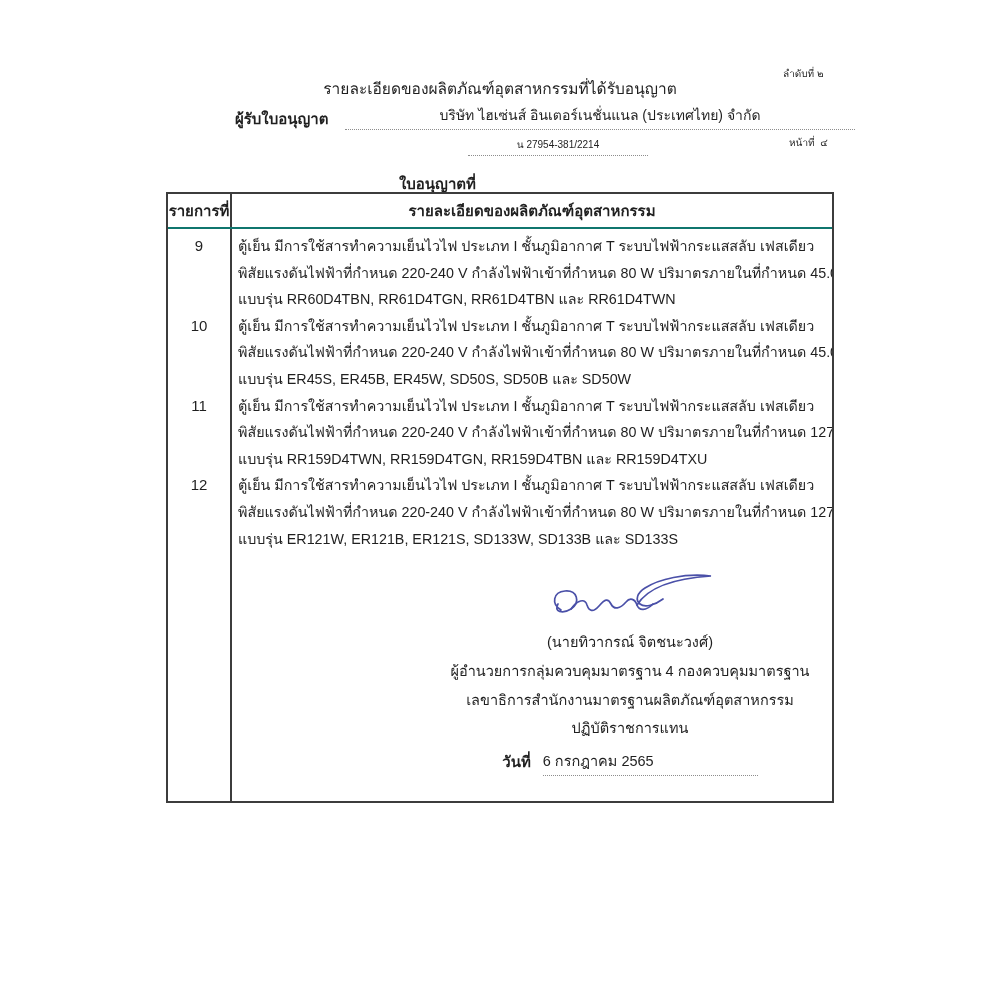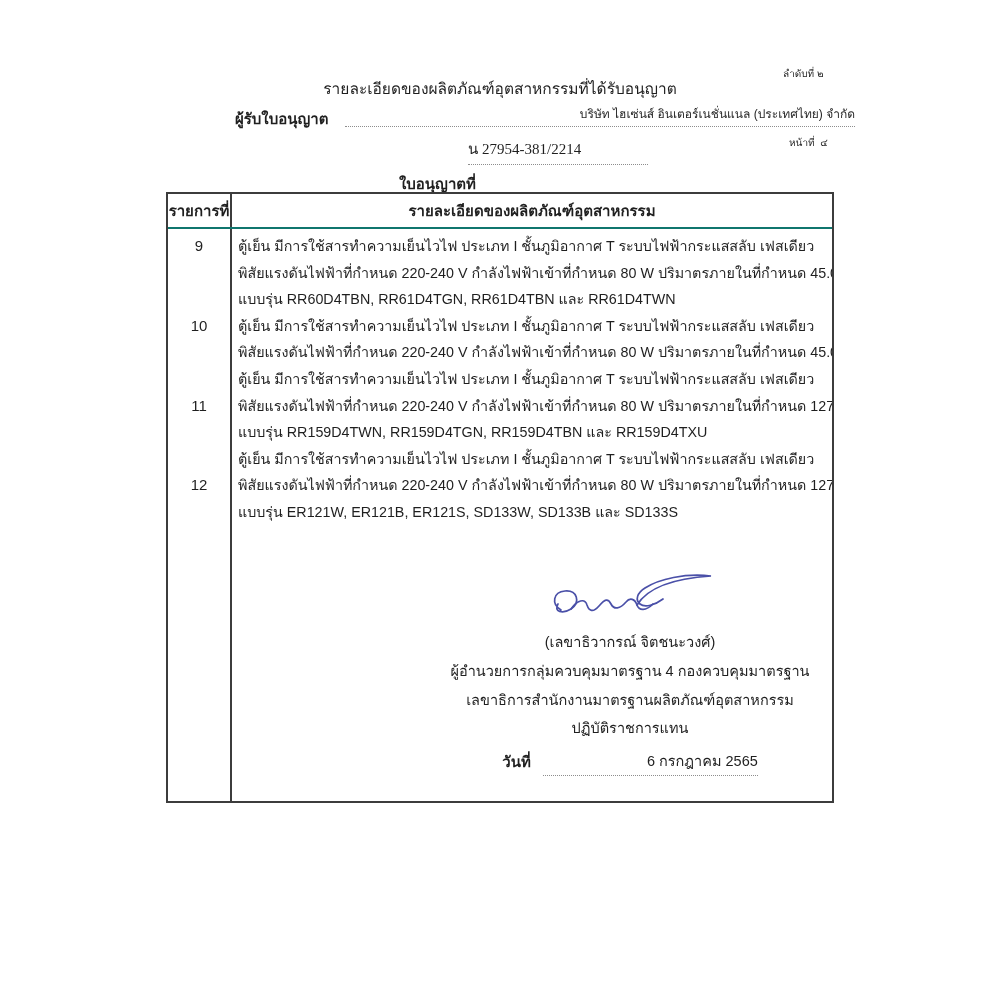--- a/index.html
+++ b/index.html
@@ -27,29 +27,28 @@
   .doc-title {
     position:absolute; left:0; top:76px; width:1000px;
     text-align:center; font-weight:normal; font-size:15.5px;
   }
 
   
   .field-label { font-weight:bold; font-size:15px; }
   .licensee-label { position:absolute; left:235px; top:107px; }
   .licensee-value {
     position:absolute; left:345px; top:104px; width:510px;
-    text-align:right; font-size:12px; padding-bottom:3px;
+    text-align:center; font-size:14px; padding-bottom:3px;
     border-bottom:1.5px dotted #8d8d8d;
   }
   .licenseno-label { position:absolute; left:399px; top:140px;margin-top:32px; }
   .licenseno-value {
     position:absolute; left:468px; top:137px; width:180px;
-    font-size:15px; padding-bottom:3px;
+    text-align:center; font-size:10px; padding-bottom:3px;
     border-bottom:1.5px dotted #8d8d8d;
-    font-family:Liberation Serif, serif;
   }
 
   
   .license-table {
     position:absolute; left:166px; top:192px;
     width:668px; height:611px;
     border:2px solid #3c3c3c;
     display:flex; flex-direction:column;
   }
   .thead {
@@ -84,21 +83,21 @@
   }
   .signature-scribble { display:block; margin:0 auto; color:var(--ink,#4a50a8); }
   .sig-name { margin-top:2px; }
   .sig-line { line-height:28.5px; }
   .sig-line-first { margin-top:4px; }
   .date-row {
     margin-top:6px; display:flex; justify-content:center; align-items:flex-end;
   }
   .date-label { font-weight:bold; font-size:15px; margin-right:12px; padding-bottom:2px; }
   .date-value {
-    width:215px; text-align:right; padding-bottom:3px;
+    width:215px; text-align:left; padding-bottom:3px;
     border-bottom:1.5px dotted #8d8d8d;
   }
 </style>
 </head>
 <body>
 
 <div class="page">
 
   <div class="corner">
     <div>ลำดับที่ ๒</div>
@@ -127,20 +126,21 @@
         </div>
       <div class="col-detail">
           <div class="item-text">
             <div class="item-line">ตู้เย็น มีการใช้สารทำความเย็นไวไฟ ประเภท I ชั้นภูมิอากาศ T ระบบไฟฟ้ากระแสสลับ เฟสเดียว</div>
             <div class="item-line">พิสัยแรงดันไฟฟ้าที่กำหนด 220-240 V กำลังไฟฟ้าเข้าที่กำหนด 80 W ปริมาตรภายในที่กำหนด 45.0 L</div>
             <div class="item-line">แบบรุ่น RR60D4TBN, RR61D4TGN, RR61D4TBN และ RR61D4TWN</div>
           </div>
           <div class="item-text">
             <div class="item-line">ตู้เย็น มีการใช้สารทำความเย็นไวไฟ ประเภท I ชั้นภูมิอากาศ T ระบบไฟฟ้ากระแสสลับ เฟสเดียว</div>
             <div class="item-line">พิสัยแรงดันไฟฟ้าที่กำหนด 220-240 V กำลังไฟฟ้าเข้าที่กำหนด 80 W ปริมาตรภายในที่กำหนด 45.0 L</div>
+            <div class="item-line">แบบรุ่น ER45S, ER45B, ER45W, SD50S, SD50B และ SD50W</div>
           </div>
           <div class="item-text">
             <div class="item-line">ตู้เย็น มีการใช้สารทำความเย็นไวไฟ ประเภท I ชั้นภูมิอากาศ T ระบบไฟฟ้ากระแสสลับ เฟสเดียว</div>
             <div class="item-line">พิสัยแรงดันไฟฟ้าที่กำหนด 220-240 V กำลังไฟฟ้าเข้าที่กำหนด 80 W ปริมาตรภายในที่กำหนด 127.3 L</div>
             <div class="item-line">แบบรุ่น RR159D4TWN, RR159D4TGN, RR159D4TBN และ RR159D4TXU</div>
           </div>
           <div class="item-text">
             <div class="item-line">ตู้เย็น มีการใช้สารทำความเย็นไวไฟ ประเภท I ชั้นภูมิอากาศ T ระบบไฟฟ้ากระแสสลับ เฟสเดียว</div>
             <div class="item-line">พิสัยแรงดันไฟฟ้าที่กำหนด 220-240 V กำลังไฟฟ้าเข้าที่กำหนด 80 W ปริมาตรภายในที่กำหนด 127.3 L</div>
             <div class="item-line">แบบรุ่น ER121W, ER121B, ER121S, SD133W, SD133B และ SD133S</div>
@@ -148,21 +148,21 @@
         </div>
     </div>
   </div>
 
   <div class="signature-block">
     <svg class="signature-scribble" width="170" height="58" viewBox="0 0 170 58" fill="none" xmlns="http://www.w3.org/2000/svg">
       <path d="M16 40 C6 34 8 22 20 21 C32 20 36 32 26 39 C18 44 8 42 13 34" stroke="currentColor" stroke-width="1.7" fill="none" stroke-linecap="round"></path>
       <path d="M26 39 C32 30 40 28 42 35 C44 41 48 43 54 36 C60 29 63 28 66 34 C69 40 75 39 81 32 C85 27 90 29 92 35 C94 41 101 41 108 34" stroke="currentColor" stroke-width="1.7" fill="none" stroke-linecap="round"></path>
       <path d="M92 35 C100 22 118 9 166 6 C140 3 114 9 100 18 C92 23 90 30 95 34 C100 38 110 35 118 29" stroke="currentColor" stroke-width="1.7" fill="none" stroke-linecap="round"></path>
     </svg>
-    <div class="sig-name">(เลขาธิวากรณ์ จิตชนะวงศ์)</div>
+    <div class="sig-name">(นายทิวากรณ์ จิตชนะวงศ์)</div>
     <div class="sig-line sig-line-first">ผู้อำนวยการกลุ่มควบคุมมาตรฐาน 4 กองควบคุมมาตรฐาน</div>
     <div class="sig-line">เลขาธิการสำนักงานมาตรฐานผลิตภัณฑ์อุตสาหกรรม</div>
     <div class="sig-line">ปฏิบัติราชการแทน</div>
     <div class="date-row">
       <div class="date-label">วันที่</div>
       <div class="date-value">6 กรกฎาคม 2565</div>
     </div>
   </div>
 
 </div>

